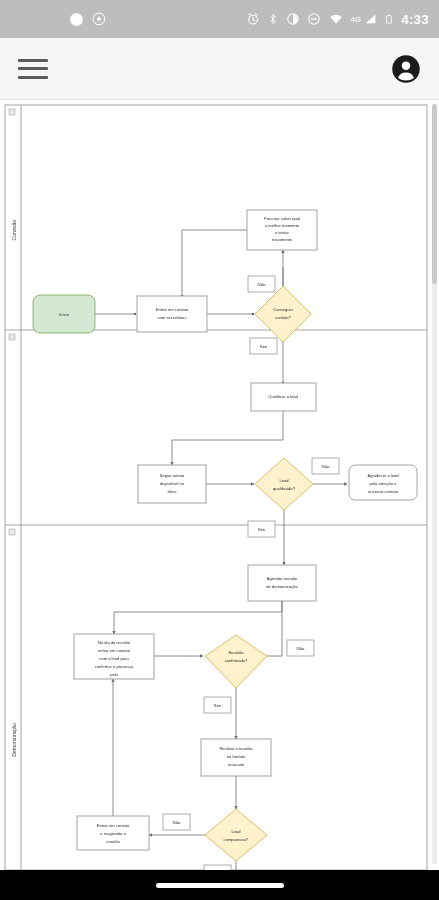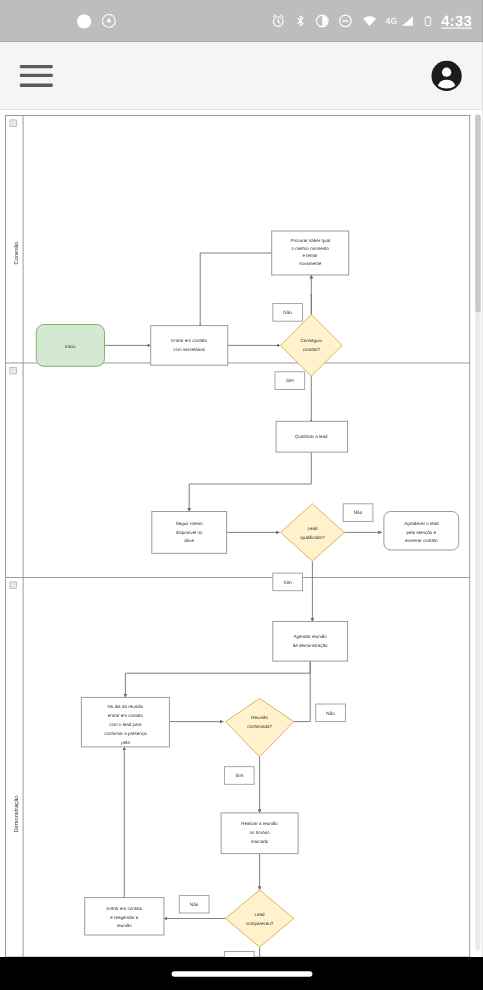--- a/index.html
+++ b/index.html
@@ -2,33 +2,33 @@
 <html><head>
 <meta charset="utf-8">
 <style>
   * { box-sizing: border-box; margin: 0; padding: 0; }
   html, body {
     width: 439px; height: 900px;
     background: #000;
     font-family: "Liberation Sans", sans-serif;
     overflow: hidden;
   }
-  .phone { width: 439px; height: 900px; position: relative; background: #0f172a; }
+  .phone { width: 439px; height: 900px; position: relative; background: #a3a3a3; }
 
   
   .statusbar {
     height: 38px; background: #bdbdbd;
     display: flex; align-items: center;
     padding: 0 10px; position: relative;
   }
   .sb-left { display: flex; align-items: center; gap: 9px; padding-left: 60px; }
   .sb-right { display: flex; align-items: center; gap: 7px; margin-left: auto; }
   .sb-ico { color: #fff; fill: #fff; display: block; }
   .dot-ico { width: 13px; height: 13px; border-radius: 50%; background: #fff; }
-  .sb-time { color: #fff; font-size: 13.5px; font-weight: 700; letter-spacing: .2px; text-decoration: underline; }
+  .sb-time { color: #fff; font-size: 13.5px; font-weight: 700; letter-spacing: .2px; }
   .sb-4g { color: #fff; font-size: 8px; font-weight: 700; opacity: .85; margin-right: -4px; }
 
   
   .appbar {
     height: 62px; background: #f5f5f5;
     display: flex; align-items: center; justify-content: space-between;
     padding: 0 18px;
     border-bottom: 1px solid #e2e2e2;
   }
   .hamburger { width: 30px; height: 20px; display: flex; flex-direction: column;

